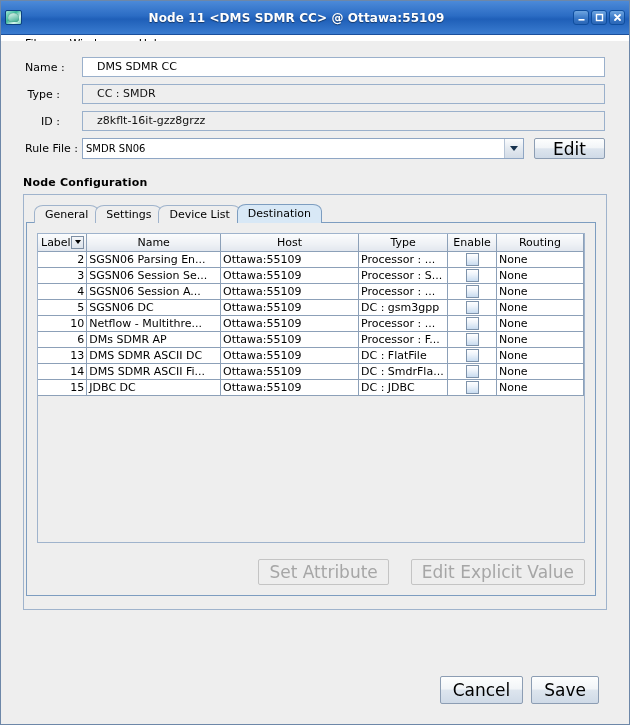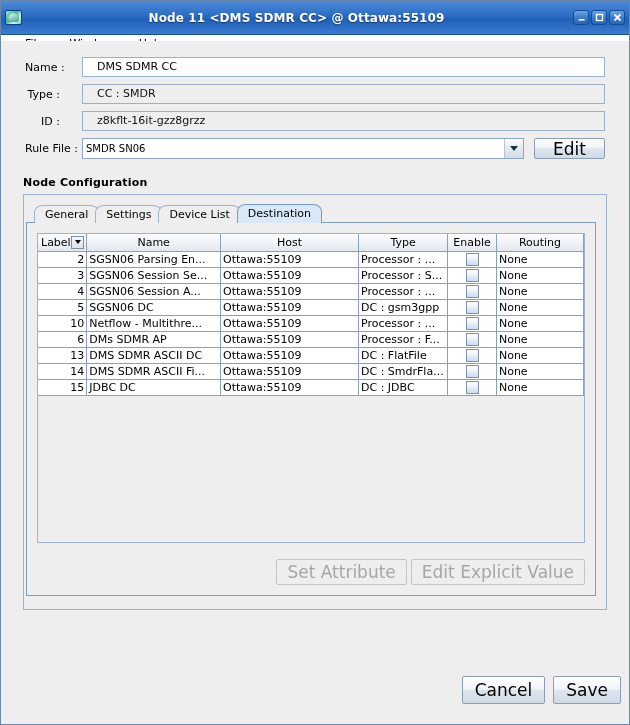--- a/index.html
+++ b/index.html
@@ -302,28 +302,28 @@
     border: 1px solid #7e93ab;
     background: linear-gradient(to bottom, #ffffff 0%, #eef4fb 40%, #c9dcf0 100%);
     vertical-align: middle;
     cursor: pointer;
   }
 
   
   #table-actions {
     display: flex;
     justify-content: flex-end;
-    gap: 4px;
+    gap: 22px;
     margin-top: 16px;
   }
 
   
   #bottom-bar {
     position: absolute;
-    right: 8px;
+    right: 30px;
     bottom: 20px;
     display: flex;
     gap: 8px;
   }
   #bottom-bar .btn { min-width: 48px; text-align: center; padding: 3px 12px; }
 </style>
 </head>
 <body>
 
 <div id="window">

